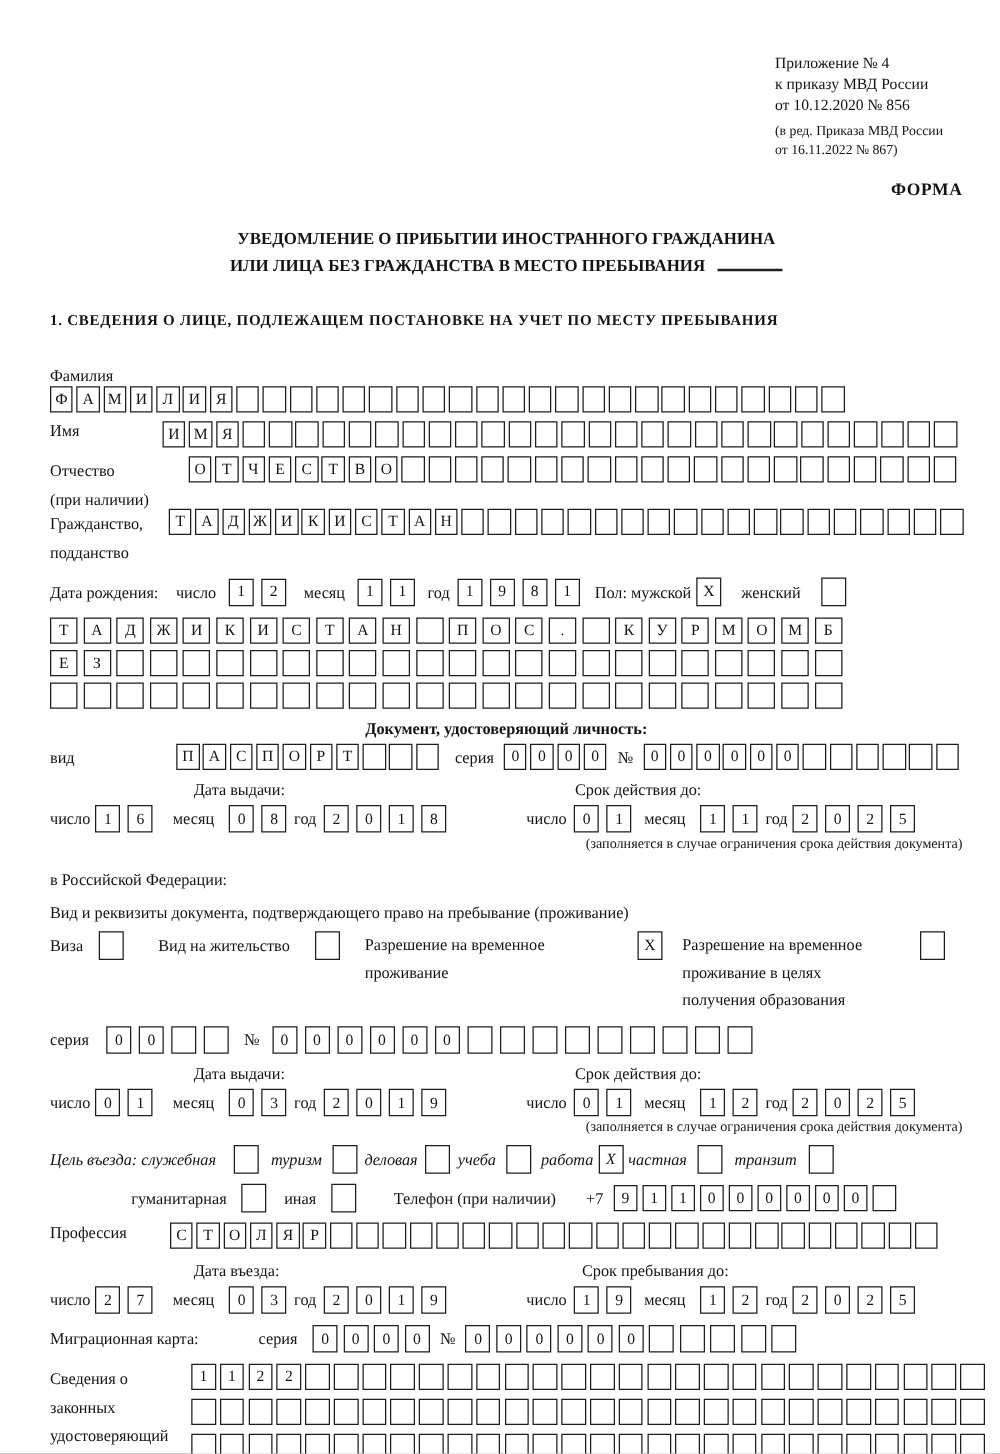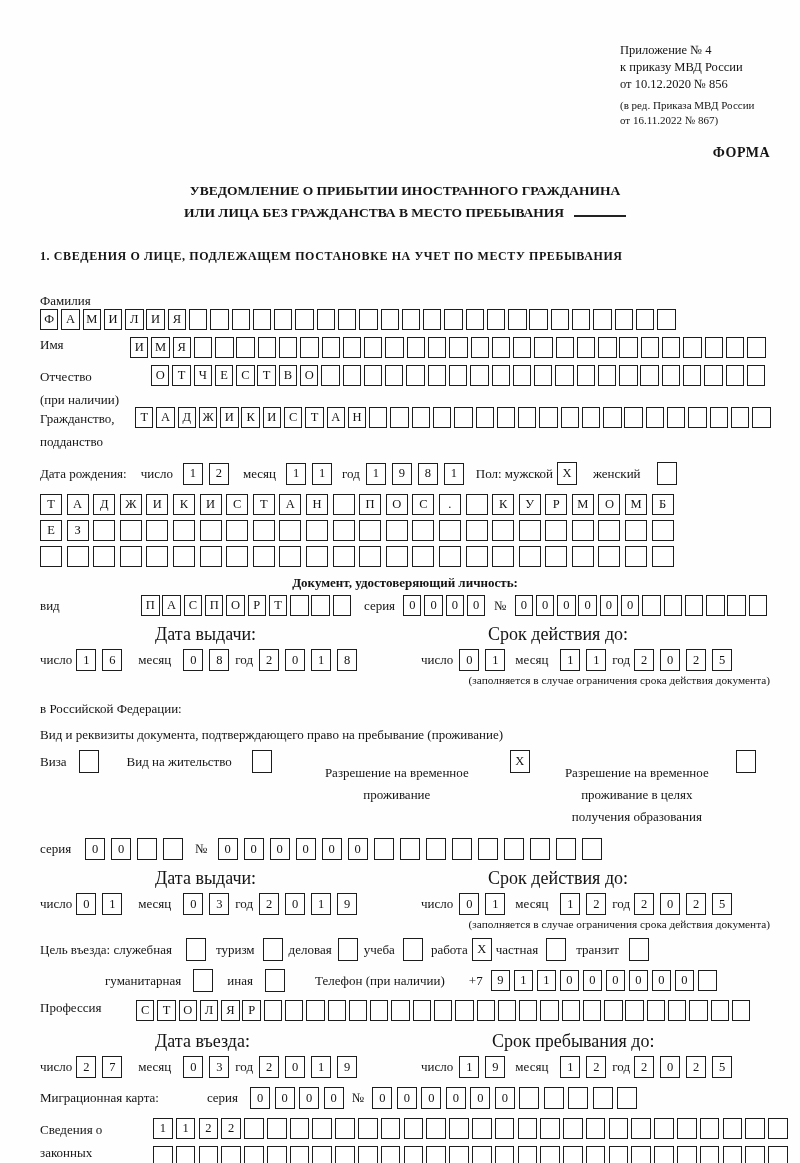--- a/index.html
+++ b/index.html
@@ -33,23 +33,23 @@
   .wide .cb{width:22px;margin-right:4.6px;}
   .rep .cb{width:19.6px;margin-right:3.2px;}
   .date .cb{width:20px;height:22px;margin-right:6px;}
   .ph .cb{width:19.5px;margin-right:3.5px;}
   .mig .cb{width:20px;height:22px;margin-right:4.5px;}
   .chk .cb{width:20px;height:23px;margin-right:0;}
   .lblcol{line-height:23px;font-size:13px;flex:0 0 auto;}
   .stack .brow{margin-bottom:5px;}
   .center-bold{text-align:center;font-weight:bold;font-size:13px;margin-top:9px;}
   .note{font-size:11.3px;text-align:right;margin-top:3px;}
-  .dlabels{display:flex;font-size:18px;margin-top:8px;}
+  .dlabels{display:flex;font-size:13px;margin-top:8px;}
   .para{font-size:13px;line-height:26px;margin-top:10px;}
-  .ctrcol{text-align:center;font-size:13px;line-height:22px;margin-top:12px;}
+  .ctrcol{text-align:left;font-size:13px;line-height:22px;}
   .ml4{margin-left:4px}.ml6{margin-left:6px}.ml8{margin-left:8px}.ml10{margin-left:10px}
   .ml12{margin-left:12px}.ml14{margin-left:14px}.ml16{margin-left:16px}
   .ml20{margin-left:20px}.ml24{margin-left:24px}.ml28{margin-left:28px}.ml30{margin-left:30px}
 </style>
 </head>
 <body>
 
 <div class="page">
 
   <div class="hdr">
@@ -507,21 +507,21 @@
     <span class="lbl">год</span>
     <div class="boxes date ml4">
         <span class="cb">2</span>
         <span class="cb">0</span>
         <span class="cb">2</span>
         <span class="cb">5</span>
       </div>
   </div>
   <div class="note">(заполняется в случае ограничения срока действия документа)</div>
 
-  <div class="frow" style="margin-top:8px;align-items:center;">
+  <div class="frow" style="margin-top:8px;align-items:center;font-style:italic;">
     <span class="lbl">Цель въезда: служебная</span>
     <div class="boxes chk ml14">
         <span class="cb"></span>
       </div>
     <span class="lbl ml10">туризм</span>
     <div class="boxes chk ml8">
         <span class="cb"></span>
       </div>
     <span class="lbl ml6">деловая</span>
     <div class="boxes chk ml6">

